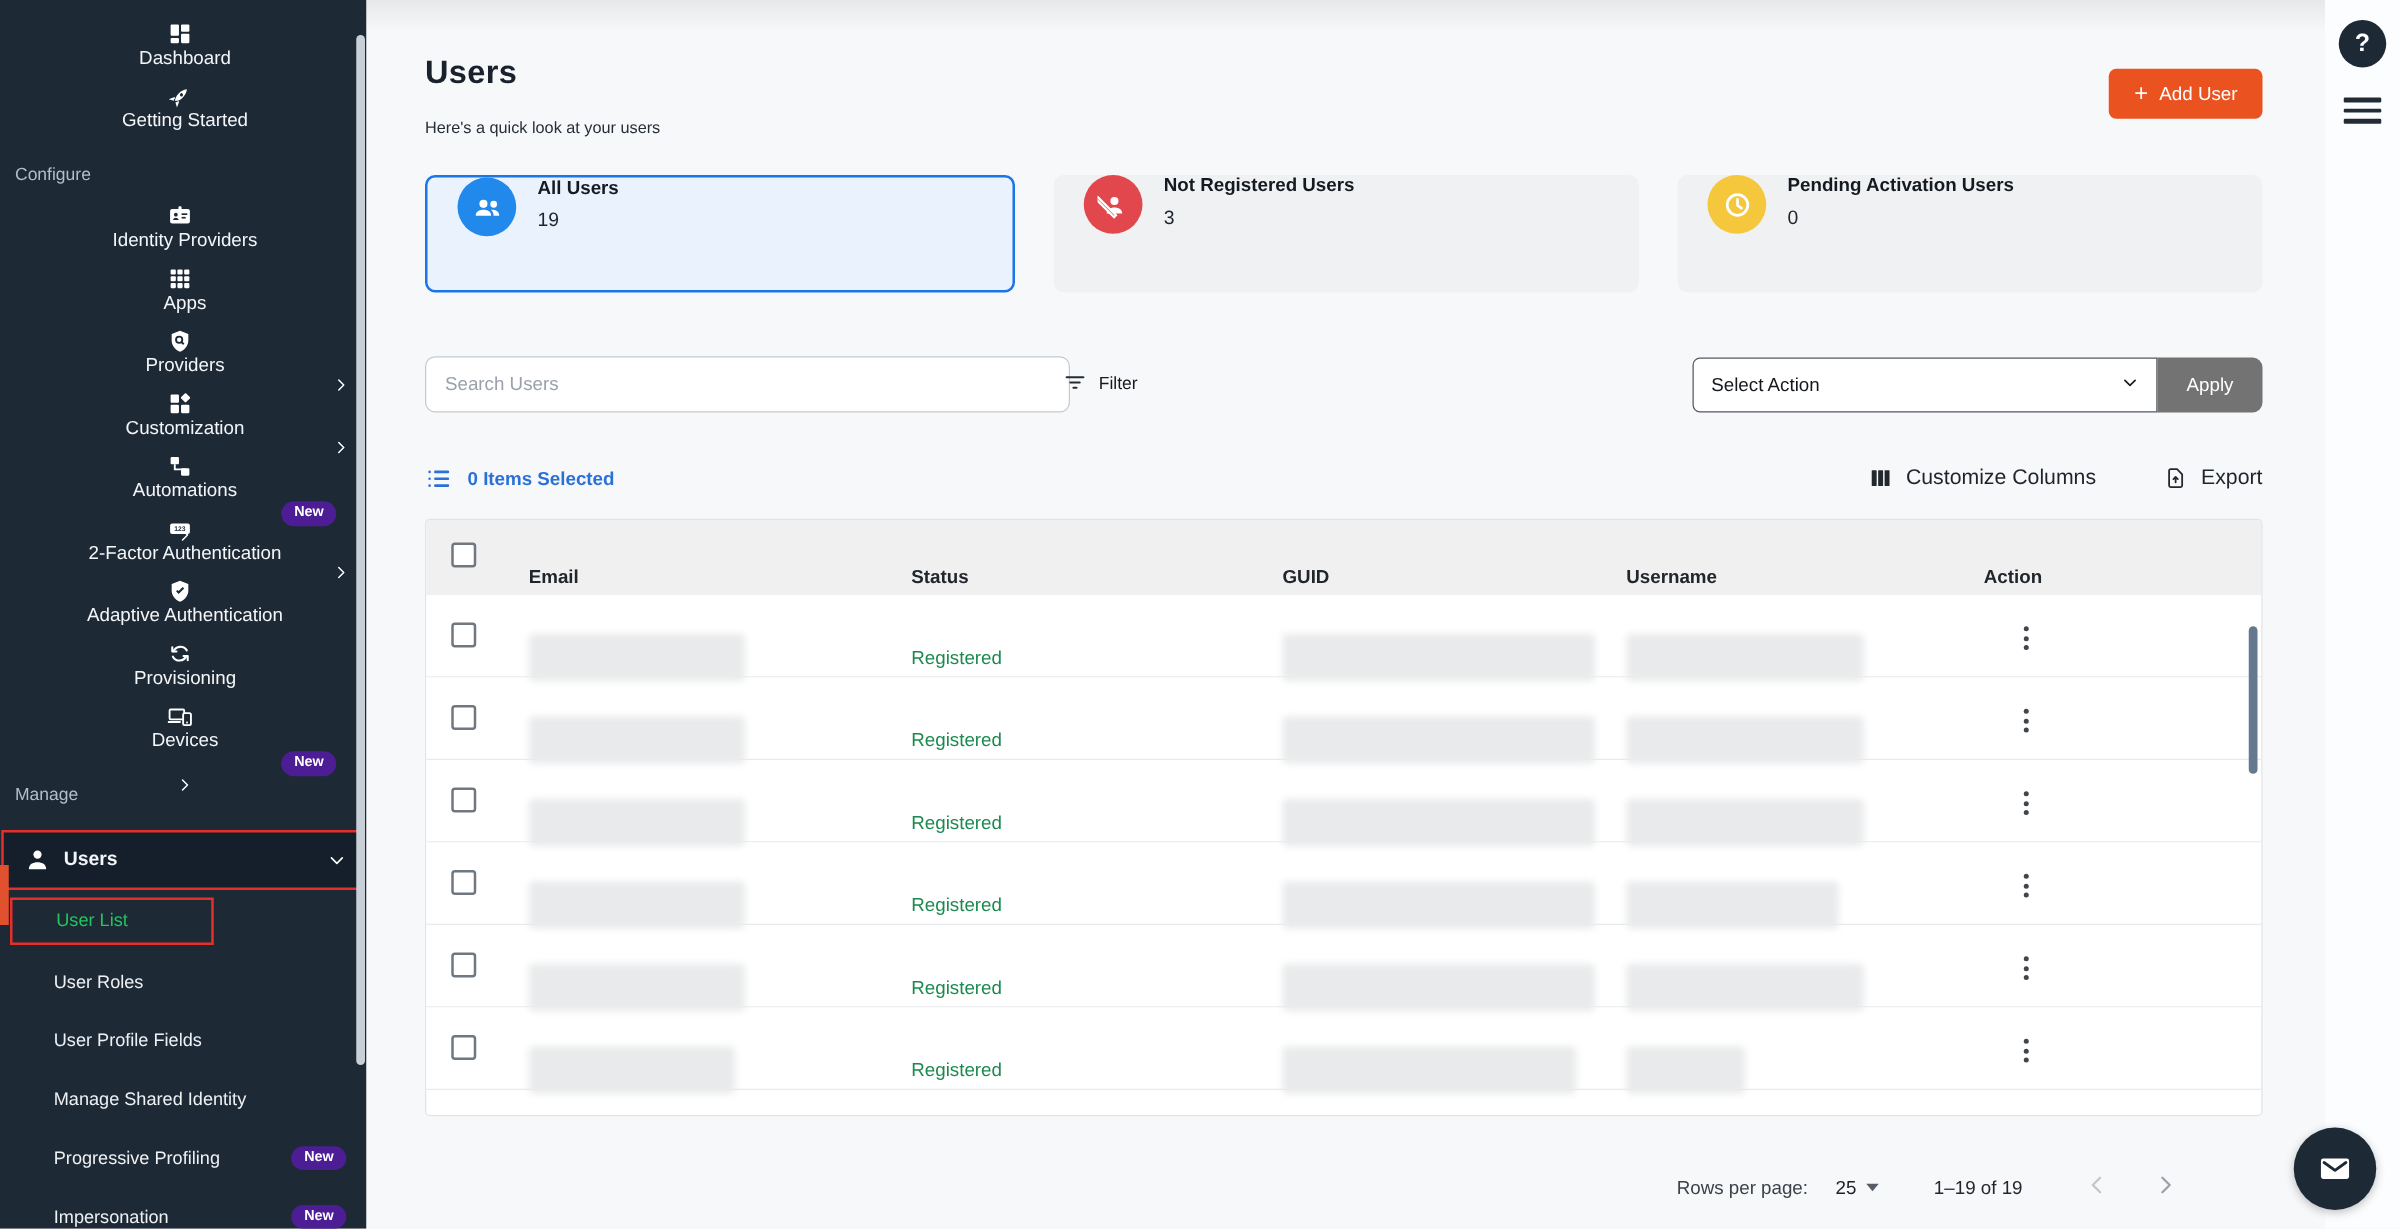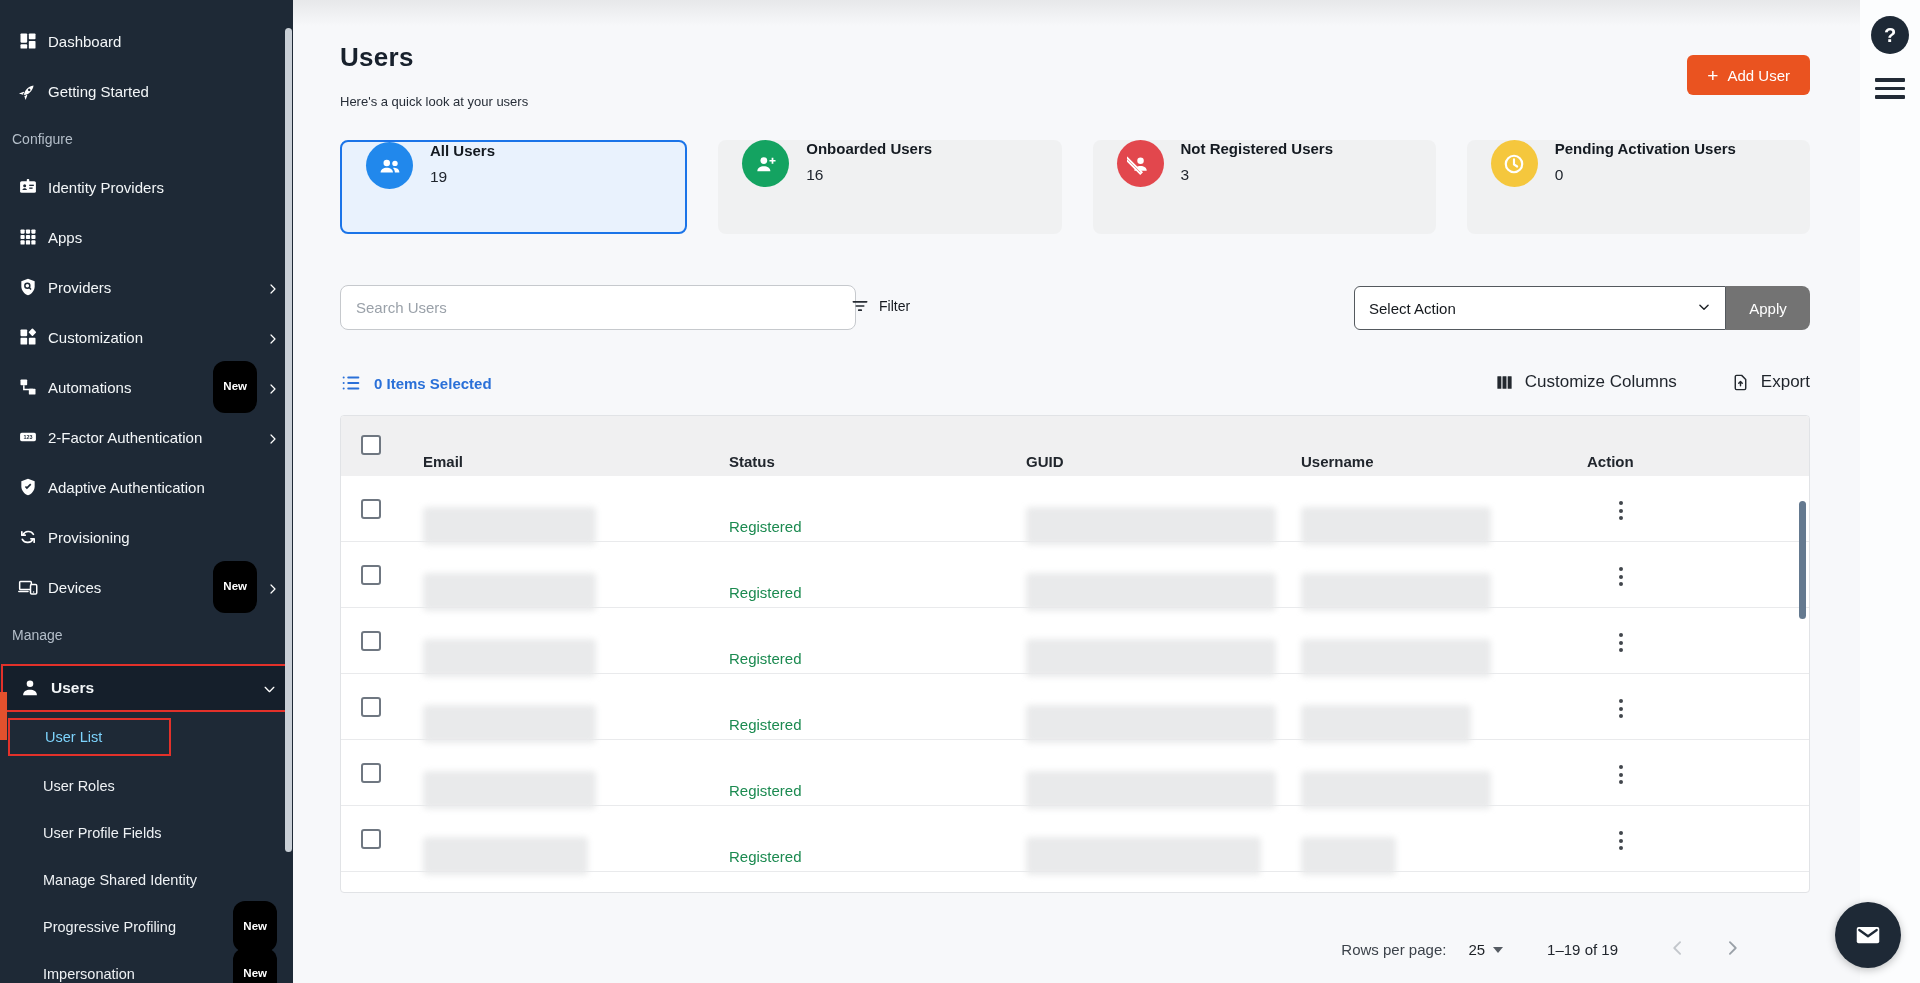--- a/index.html
+++ b/index.html
@@ -2,33 +2,33 @@
 <html><head>
 <meta charset="utf-8">
 <style>
   * { margin:0; padding:0; box-sizing:border-box; }
   html,body { width:1920px; height:983px; overflow:hidden; }
   body { font-family:"Liberation Sans", sans-serif; background:#f7f8fa; position:relative; }
 
   
   .sidebar { position:absolute; left:0; top:0; width:293px; height:983px; background:#1e2936; color:#f3f6f8; z-index:5; }
   .nav { padding-top:16px; }
-  .nav-item { display:flex; align-items:center; height:50px; padding:0 14px 0 17px; font-size:15px; color:#f3f6f8; cursor:pointer; }
+  .nav-item { display:flex; align-items:center; height:50px; padding:0 14px 0 17px; font-size:15px; color:#f3f6f8; cursor:pointer;flex-direction:column; }
   .nav-item .nicon { width:22px; height:22px; margin-right:9px; flex:0 0 22px; display:flex; align-items:center; justify-content:center; }
   .nav-item .nicon svg { width:20px; height:20px; }
   .nav-section { height:46px; display:flex; align-items:center; padding-left:12px; font-size:14px; color:#b4bec9; }
   .chev-right { margin-left:auto; width:12px; height:12px; flex:0 0 12px; }
-  .badge-new { margin-left:auto; margin-right:10px; background:#000000; color:#fff; font-size:11.5px; font-weight:bold; padding:20px 10px; border-radius:12px; line-height:1; }
+  .badge-new { margin-left:auto; margin-right:10px; background:#4c1d95; color:#fff; font-size:11.5px; font-weight:bold; padding:4px 10px; border-radius:12px; line-height:1; }
   .badge-new + .chev-right { margin-left:0; }
   .nav-users { height:48px; margin:6px 1px 0 1px; border:2px solid #e3312a; background:#151f2b; display:flex; align-items:center; padding:0 14px 0 16px; font-size:15.5px; font-weight:bold; cursor:pointer; }
   .nav-users .nicon { width:22px; height:22px; margin-right:10px; }
   .chev-down { margin-left:auto; width:13px; height:13px; }
   .subrow { height:47px; display:flex; align-items:center; padding-left:43px; font-size:14.5px; color:#eef1f4; cursor:pointer; }
   .userlist-row { height:50px; display:flex; align-items:center; padding-left:8px; }
-  .userlist-box { border:2px solid #e3312a; padding:9px 16px 9px 35px; width:163px; color:#7dd3fc; font-size:14.5px; cursor:pointer; }
+  .userlist-box { border:2px solid #e3312a; padding:9px 16px 9px 35px; width:163px; color:#22c55e; font-size:14.5px; cursor:pointer; }
   .active-strip { position:absolute; left:0; top:692px; width:7px; height:48px; background:#e2512d; }
   .sb-scroll { position:absolute; right:1px; top:28px; width:7px; height:824px; background:#c9cfd6; border-radius:4px; }
 
   
   .rail { position:absolute; right:0; top:0; width:60px; height:983px; background:#fcfdfe; z-index:4; }
   .help-circle { position:absolute; top:16px; left:11px; width:38px; height:38px; border-radius:50%; background:#1e2936; color:#fff; font-size:20px; font-weight:bold; display:flex; align-items:center; justify-content:center; cursor:pointer; }
   .hamburger { position:absolute; top:78px; left:15px; width:30px; cursor:pointer; }
   .hamburger div { height:3.5px; background:#222b36; margin-bottom:5px; border-radius:1px; }
   .chat-fab { position:absolute; right:19px; bottom:15px; width:66px; height:66px; border-radius:50%; background:#1e2936; display:flex; align-items:center; justify-content:center; cursor:pointer; z-index:9; box-shadow:0 2px 8px rgba(0,0,0,.25); }
 
@@ -313,33 +313,20 @@
         <svg viewBox="0 0 24 24" fill="#fff">
             <circle cx="9" cy="9.3" r="3"></circle>
             <path d="M3.3 18c0-2.9 2.6-4.4 5.7-4.4s5.7 1.5 5.7 4.4z"></path>
             <circle cx="16.6" cy="9.6" r="2.5"></circle>
             <path d="M16 13.6c2.6.2 4.7 1.6 4.7 4.4h-4.2c0-1.8-.7-3.3-1.9-4.2.4-.1.9-.2 1.4-.2z"></path>
           </svg>
       </div>
       <div class="card-text">
         <div class="card-label">All Users</div>
         <div class="card-value">19</div>
-      </div>
-    </div>
-    <div class="card">
-      <div class="card-icon ci-green">
-        <svg viewBox="0 0 24 24" fill="#fff">
-            <circle cx="10" cy="8.8" r="3.1"></circle>
-            <path d="M4 18.6c0-3 2.7-4.6 6-4.6s6 1.6 6 4.6z"></path>
-            <path d="M17.2 6.2h1.6v2h2v1.6h-2v2h-1.6v-2h-2V8.2h2z"></path>
-          </svg>
-      </div>
-      <div class="card-text">
-        <div class="card-label">Onboarded Users</div>
-        <div class="card-value">16</div>
       </div>
     </div>
     <div class="card">
       <div class="card-icon ci-red">
         <svg viewBox="0 0 24 24" fill="#fff">
             <circle cx="12.5" cy="9" r="3"></circle>
             <path d="M6.8 18.2c0-2.8 2.6-4.3 5.7-4.3s5.7 1.5 5.7 4.3z"></path>
             <rect x="3.6" y="4.8" width="2" height="19" transform="rotate(-45 4.6 12)" fill="#e2474d" stroke="#fff" stroke-width="1.6"></rect>
           </svg>
       </div>

